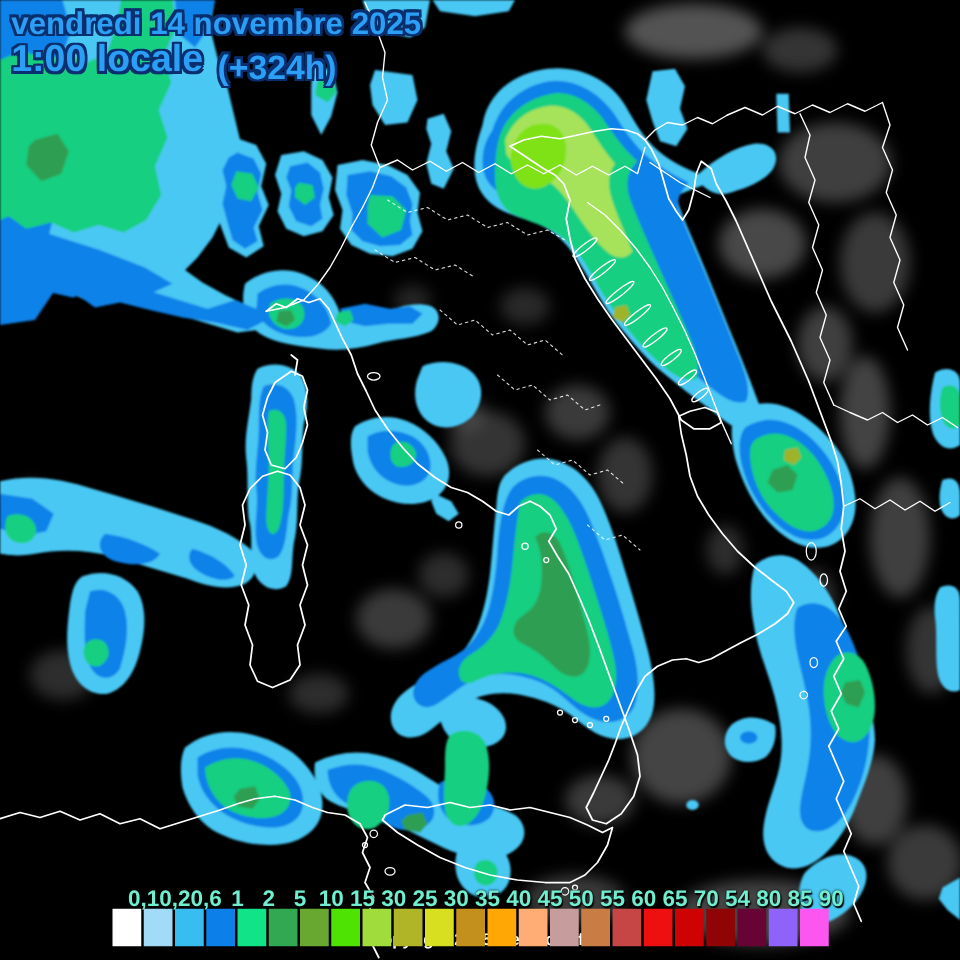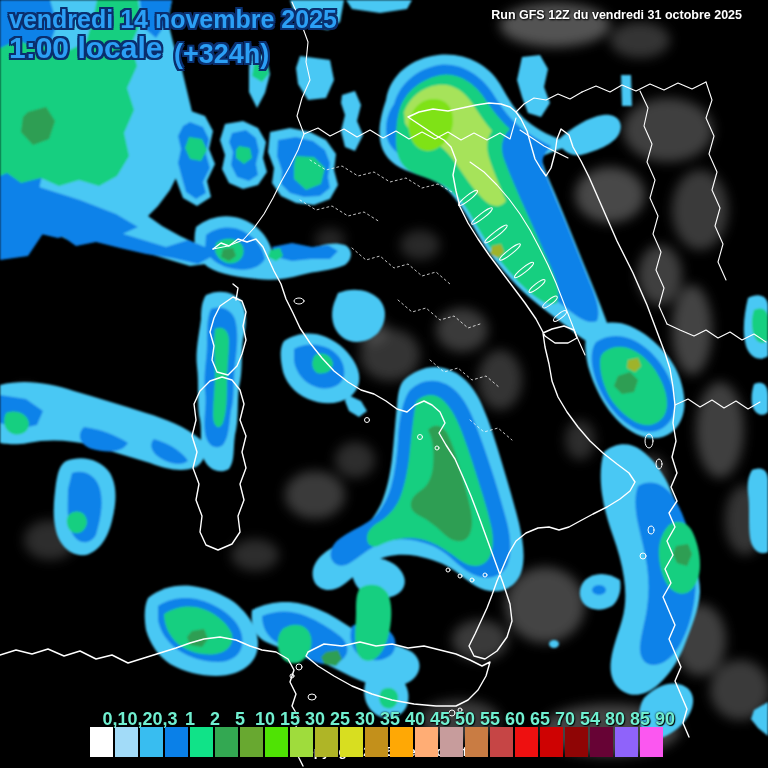--- a/index.html
+++ b/index.html
@@ -230,30 +230,29 @@
       <ellipse cx="659" cy="464" rx="3" ry="5"></ellipse>
       <ellipse cx="651" cy="530" rx="3" ry="4"></ellipse>
       <ellipse cx="643" cy="556" rx="3" ry="3"></ellipse>
     </g>
   </g>
 </svg>
 
 <div class="ovl bluetxt" id="date-line">vendredi 14 novembre 2025</div>
 <div class="ovl bluetxt" id="time-line">1:00 locale</div>
 <div class="ovl bluetxt" id="offset-label">(+324h)</div>
-<div class="ovl" id="run-info">Run GFS 12Z du vendredi 31 octobre 2025</div>
 <div class="ovl" id="copyright">Copyright 2025 Meteociel.fr</div>
 
 <div id="legend">
       <span class="lg-box" style="left: 90px; background: rgb(255, 255, 255);"></span>
       <span class="lg-label" style="left: 100px;">0,1</span>
       <span class="lg-box" style="left: 115px; background: rgb(162, 219, 248);"></span>
       <span class="lg-label" style="left: 125px;">0,2</span>
       <span class="lg-box" style="left: 140px; background: rgb(56, 189, 240);"></span>
-      <span class="lg-label" style="left: 150px;">0,3</span>
+      <span class="lg-label" style="left: 150px;">0,6</span>
       <span class="lg-box" style="left: 165px; background: rgb(10, 128, 232);"></span>
       <span class="lg-label" style="left: 175px;">1</span>
       <span class="lg-box" style="left: 190px; background: rgb(16, 227, 136);"></span>
       <span class="lg-label" style="left: 200px;">2</span>
       <span class="lg-box" style="left: 215px; background: rgb(51, 168, 82);"></span>
       <span class="lg-label" style="left: 225px;">5</span>
       <span class="lg-box" style="left: 240px; background: rgb(104, 168, 48);"></span>
       <span class="lg-label" style="left: 250px;">10</span>
       <span class="lg-box" style="left: 265px; background: rgb(79, 227, 4);"></span>
       <span class="lg-label" style="left: 275px;">15</span>

